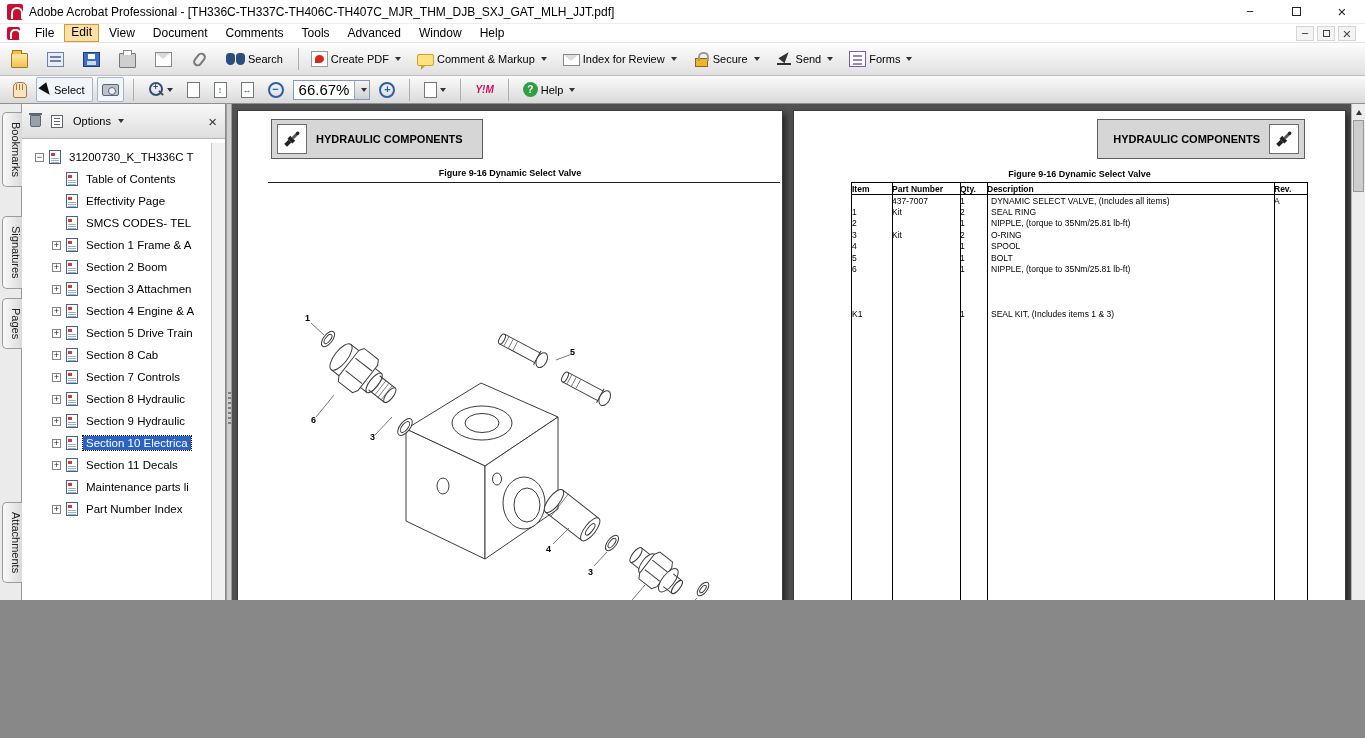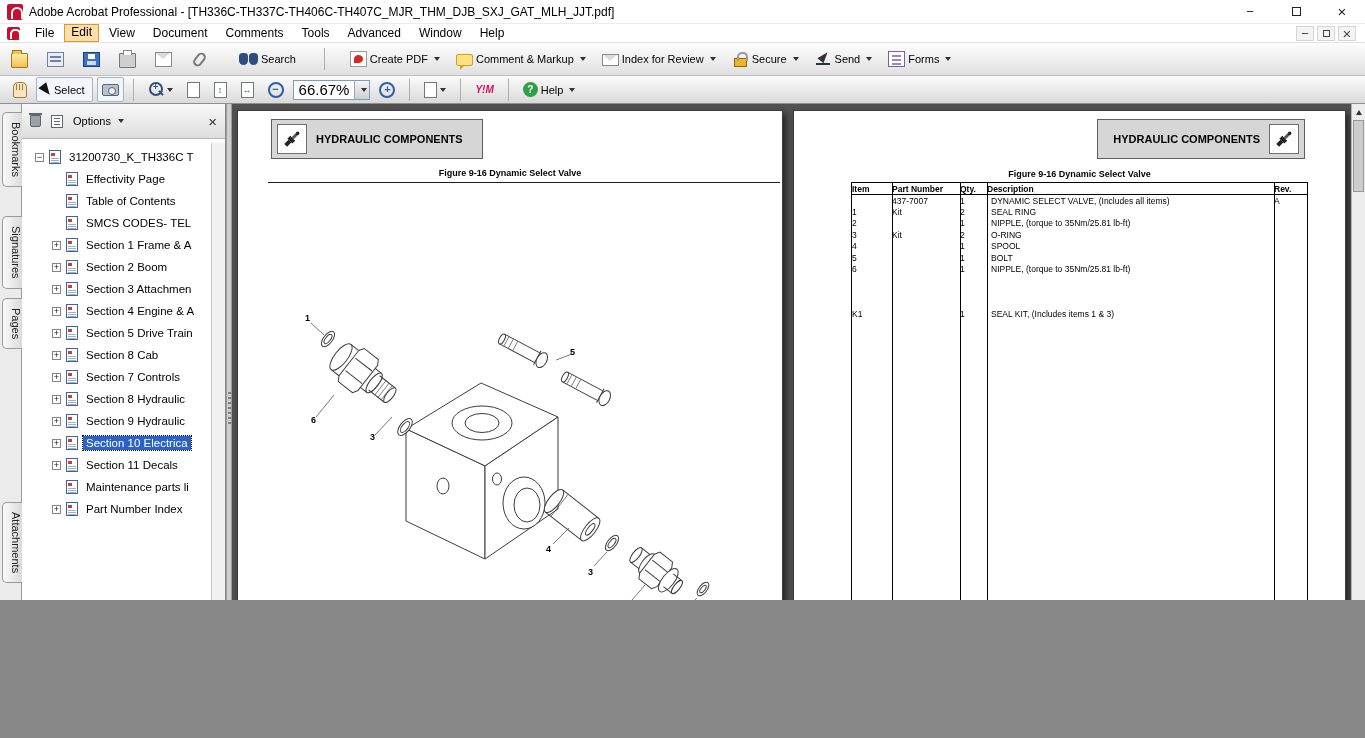--- a/index.html
+++ b/index.html
@@ -22,21 +22,21 @@
   .menubar{position:absolute;left:0;top:24px;width:100%;height:19px;background:#fff;display:flex;align-items:center;border-bottom:1px solid #e3e3e3}
   .doc-ic-small{width:13px;height:13px;margin:0 6px 0 7px;background:#c8102e;border-radius:2px;position:relative;flex:none}
   .doc-ic-small::before{content:"";position:absolute;left:3px;top:2px;width:7px;height:8px;border:2px solid #fff;border-bottom:none;border-radius:5px 5px 0 0}
   .menu-item{padding:1px 7px;margin:0 1px;font-size:12px;border:1px solid transparent}
   .menu-item.active{background:#fde0a9;border:1px solid #d99a2b;padding:0 6px}
   .mdi-controls{margin-left:auto;display:flex;gap:3px;padding-right:9px;align-items:center}
   .mdi-btn{width:18px;height:15px;display:flex;align-items:center;justify-content:center;color:#444;border:1px solid #d5d5d5;background:#f4f4f4}
   .mdi-btn .maxbox{width:7px;height:7px;border-color:#444}
 
   
-  .toolbar1{position:absolute;left:0;top:43px;width:100%;height:33px;background:linear-gradient(#fdfdfd,#e0e0e0);border-bottom:1px solid #bdbdbd;display:flex;align-items:center;padding:0 6px;gap:15px}
+  .toolbar1{position:absolute;left:0;top:43px;width:100%;height:33px;background:linear-gradient(#fdfdfd,#e0e0e0);border-bottom:1px solid #bdbdbd;display:flex;align-items:center;padding:0 6px;gap:2px}
   .toolbar2{position:absolute;left:0;top:76px;width:100%;height:28px;background:linear-gradient(#fbfbfb,#dadada);border-bottom:1px solid #8f8f8f;display:flex;align-items:center;padding:0 8px;gap:4px}
   .tsep{width:1px;height:22px;background:#aeaeae;margin:0 5px;flex:none}
   .tbtn{display:flex;align-items:center;height:25px;padding:0 4px;border:1px solid transparent;border-radius:2px;flex:none}
   .tbtn.boxed{border:1px solid #a7b4c6;background:#f2f5f9}
   .tlabel{font-size:11px;margin:0 3px;white-space:nowrap}
   .caret{width:0;height:0;border-left:3px solid transparent;border-right:3px solid transparent;border-top:4px solid #333;margin-left:3px;flex:none}
 
   
   .fi{width:17px;height:15px;position:relative;display:inline-block;flex:none}
   .fi.open{background:linear-gradient(#ffe9a8,#f2c14e);border:1px solid #a07818;border-radius:1px;margin-top:3px}
@@ -364,26 +364,26 @@
       </div>
       <div class="bm-tree">
           <div class="bm-item l0">
             <span class="expander">−</span>
             <span class="bm-doc"></span>
             <span class="bm-label">31200730_K_TH336C T</span>
           </div>
           <div class="bm-item l1">
             <span class="expander hidden"></span>
             <span class="bm-doc"></span>
+            <span class="bm-label">Table of Contents</span>
+          </div>
+          <div class="bm-item l1">
+            <span class="expander hidden"></span>
+            <span class="bm-doc"></span>
             <span class="bm-label">Effectivity Page</span>
-          </div>
-          <div class="bm-item l1">
-            <span class="expander hidden"></span>
-            <span class="bm-doc"></span>
-            <span class="bm-label">Table of Contents</span>
           </div>
           <div class="bm-item l1">
             <span class="expander hidden"></span>
             <span class="bm-doc"></span>
             <span class="bm-label">SMCS CODES- TEL</span>
           </div>
           <div class="bm-item l1">
             <span class="expander">+</span>
             <span class="bm-doc"></span>
             <span class="bm-label">Section 1 Frame &amp; A</span>

